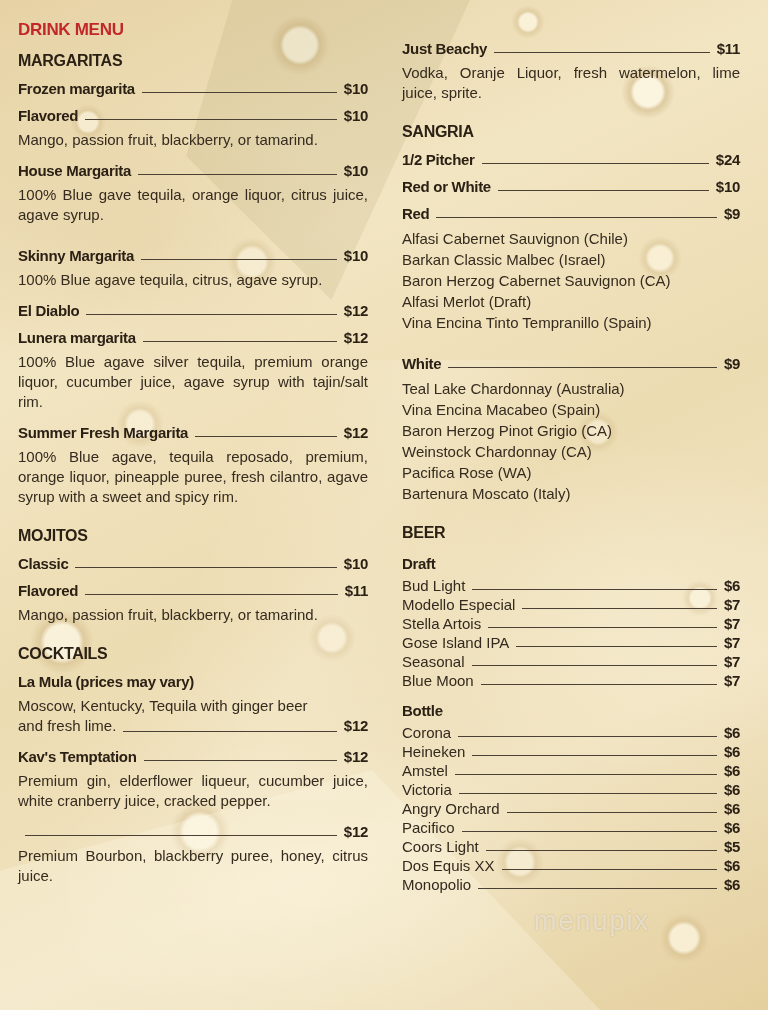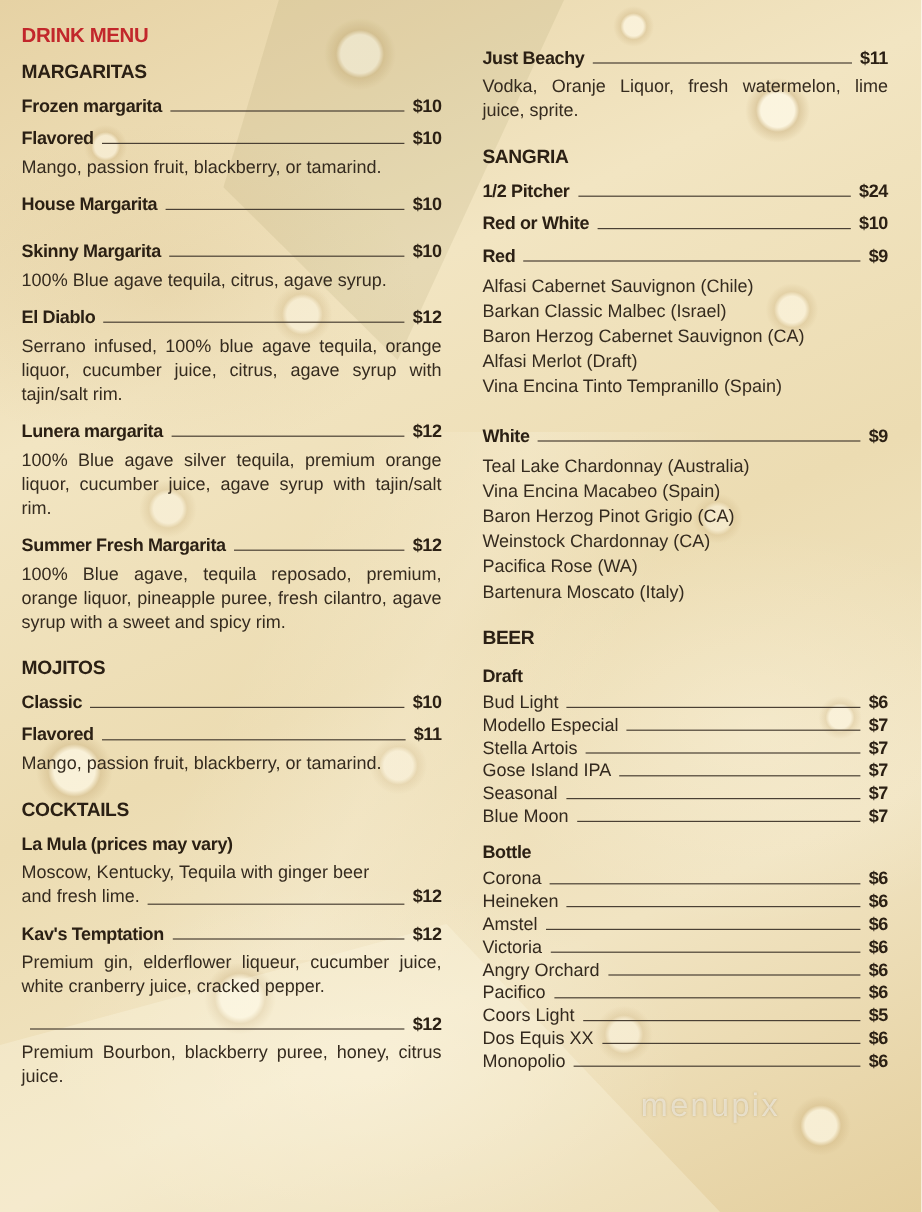--- a/index.html
+++ b/index.html
@@ -109,32 +109,32 @@
             <span class="item-name">Flavored</span>
             <span class="leader"></span>
             <span class="item-price">$10</span>
           </div>
           <p class="desc">Mango, passion fruit, blackberry, or tamarind.</p>
           <div class="item-row">
             <span class="item-name">House Margarita</span>
             <span class="leader"></span>
             <span class="item-price">$10</span>
           </div>
+          <p class="desc">100% Blue gave tequila, orange liquor, citrus juice, agave syrup.</p>
           <div class="item-row gap">
             <span class="item-name">Skinny Margarita</span>
             <span class="leader"></span>
             <span class="item-price">$10</span>
           </div>
           <p class="desc">100% Blue agave tequila, citrus, agave syrup.</p>
           <div class="item-row">
             <span class="item-name">El Diablo</span>
             <span class="leader"></span>
             <span class="item-price">$12</span>
           </div>
-          <p class="desc">Serrano infused, 100% blue agave tequila, orange liquor, cucumber juice, citrus, agave syrup with tajin/salt rim.</p>
           <div class="item-row">
             <span class="item-name">Lunera margarita</span>
             <span class="leader"></span>
             <span class="item-price">$12</span>
           </div>
           <p class="desc">100% Blue agave silver tequila, premium orange liquor, cucumber juice, agave syrup with tajin/salt rim.</p>
           <div class="item-row">
             <span class="item-name">Summer Fresh Margarita</span>
             <span class="leader"></span>
             <span class="item-price">$12</span>

